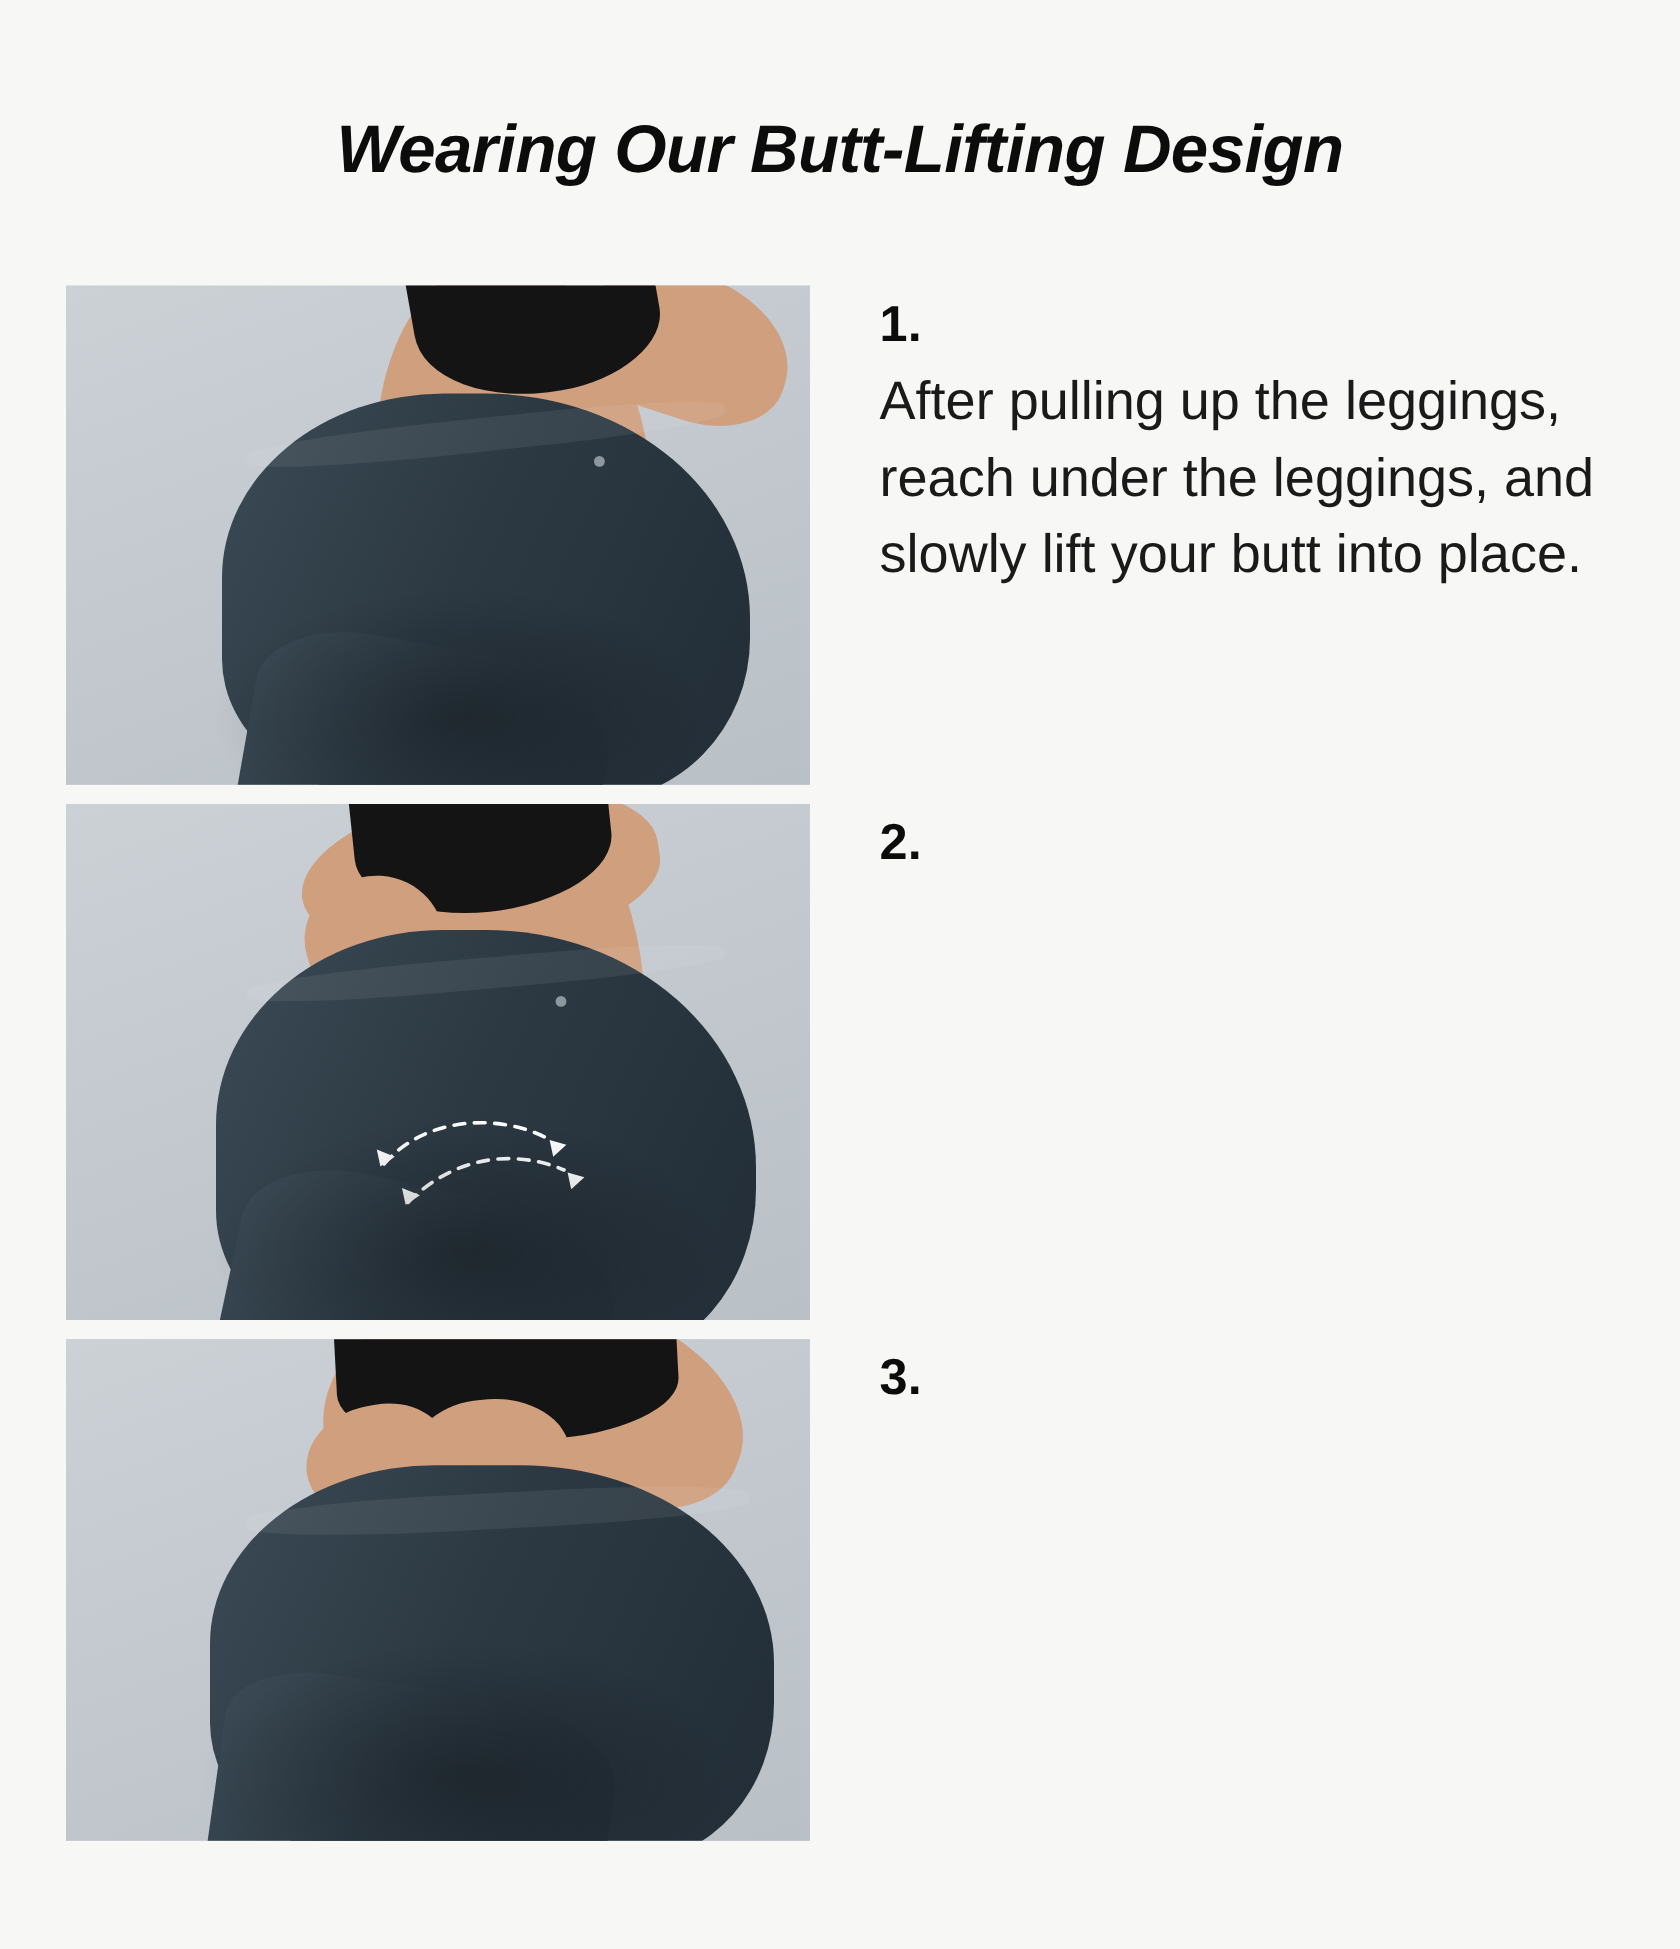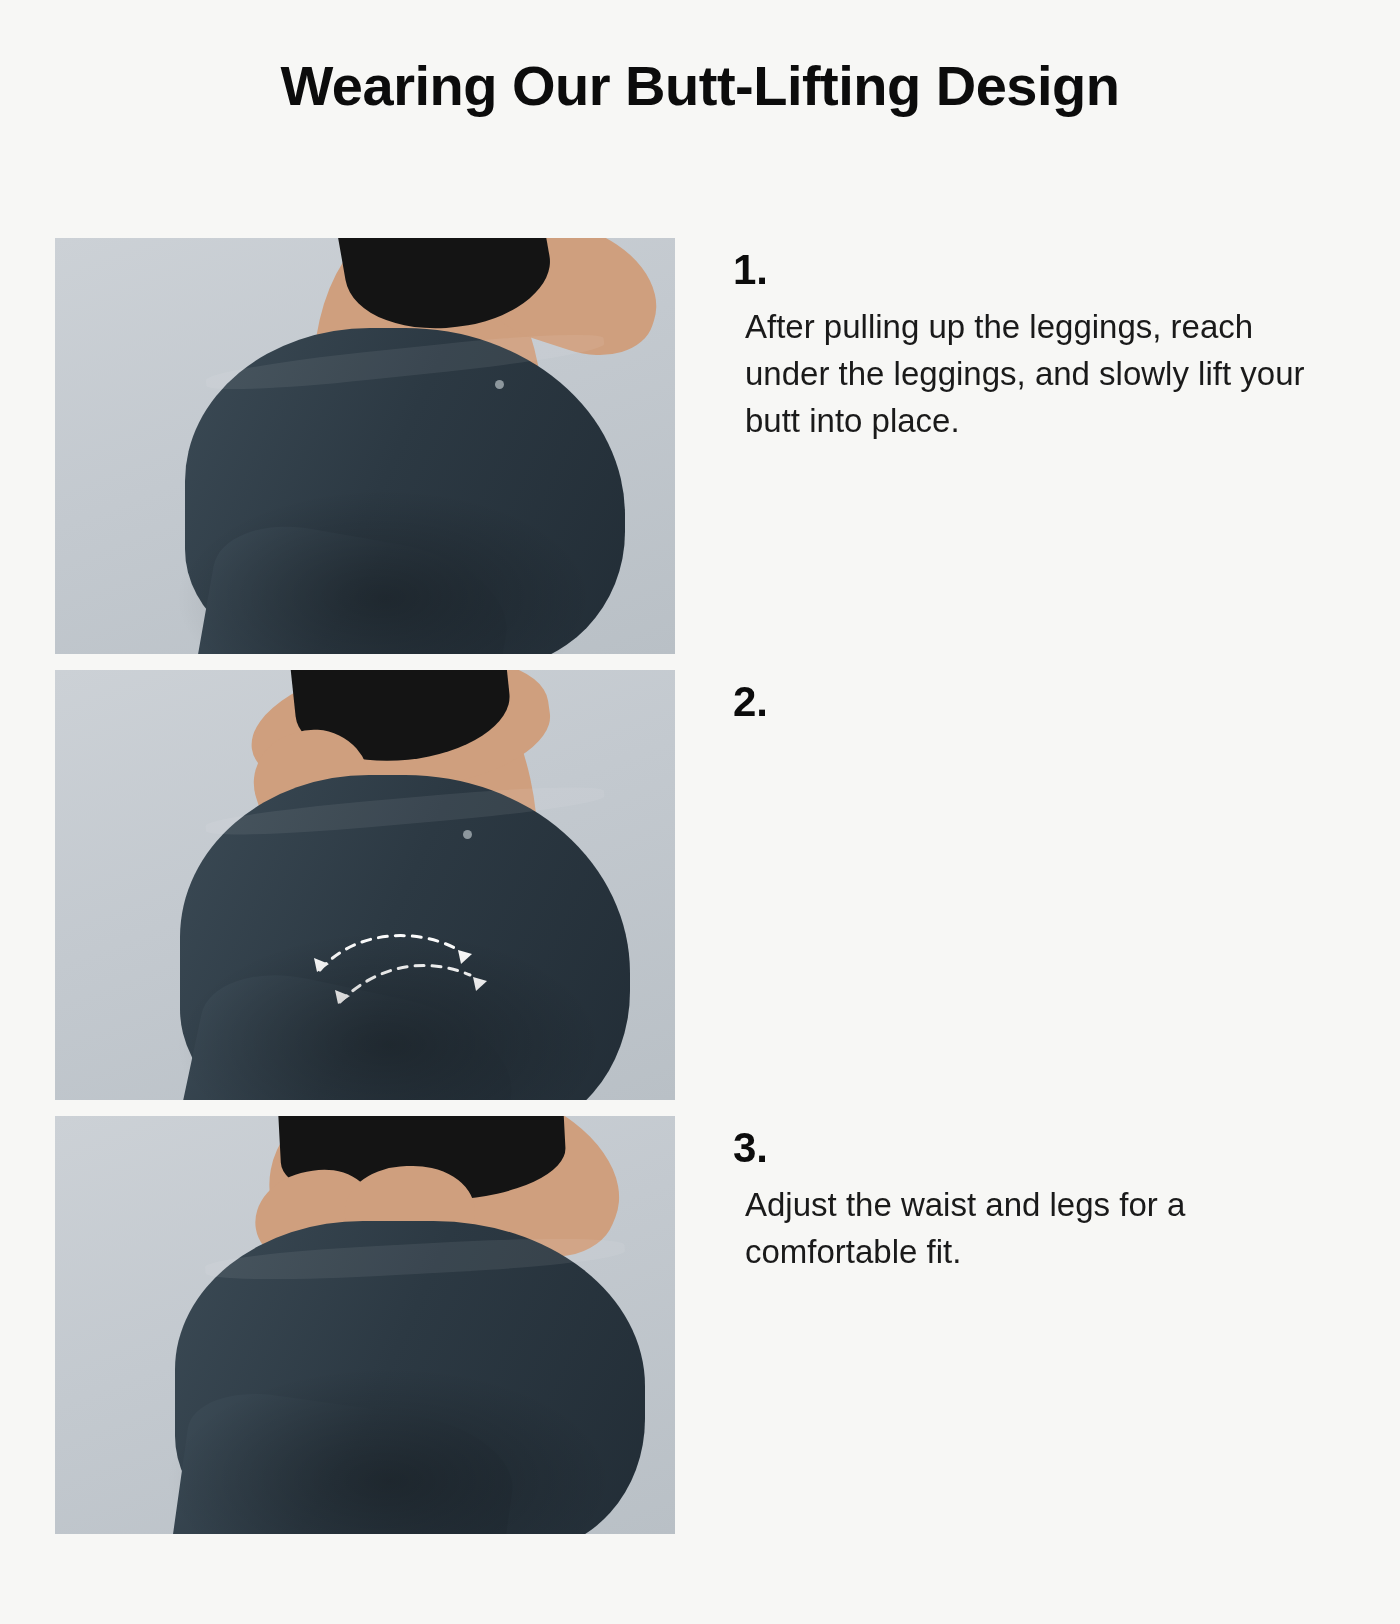--- a/index.html
+++ b/index.html
@@ -20,22 +20,23 @@
     height: 1624px;
     box-sizing: border-box;
   }
   .title {
     text-align: center;
     font-size: 56px;
     font-weight: 700;
     letter-spacing: -0.5px;
     line-height: 1.1;
     margin: 0;
-    padding: 55px 40px 0 40px;
+    padding: 93px 40px 0 40px;
     color: #0c0c0c;
+    font-style: italic;
   }
   .steps {
     position: absolute;
     left: 55px;
     top: 238px;
     width: 1295px;
   }
   .step {
     display: flex;
     align-items: flex-start;
@@ -209,23 +210,23 @@
     padding-top: 10px;
   }
   .step-num {
     font-size: 42px;
     font-weight: 700;
     line-height: 1.05;
     margin: 0 0 10px 0;
     color: #0c0c0c;
   }
   .step-text {
-    font-size: 33px;
+    font-size: 45px;
     line-height: 1.42;
-    margin: 12px;
+    margin: 0;
     color: #1a1a1a;
     max-width: 600px;
     font-weight: 400;
   }
 </style>
 </head>
 <body>
 
 <div class="page">
 
@@ -285,18 +286,17 @@
         <div class="top-black p3-bra"></div>
         <div class="skin p3-hand1"></div>
         <div class="skin p3-hand2"></div>
         <div class="legging p3-pants"></div>
         <div class="legging p3-leg"></div>
         <div class="p3-waist"></div>
         <div class="shadow-soft" style="left:110px;top:250px;width:450px;height:230px;"></div>
       </div>
       <div class="textcol">
         <div class="step-num">3.</div>
-        <p class="step-text">Adjust the waist and legs for a comfortable fit.</p>
       </div>
     </div>
 
   </div>
 </div>
 
 </body></html>

